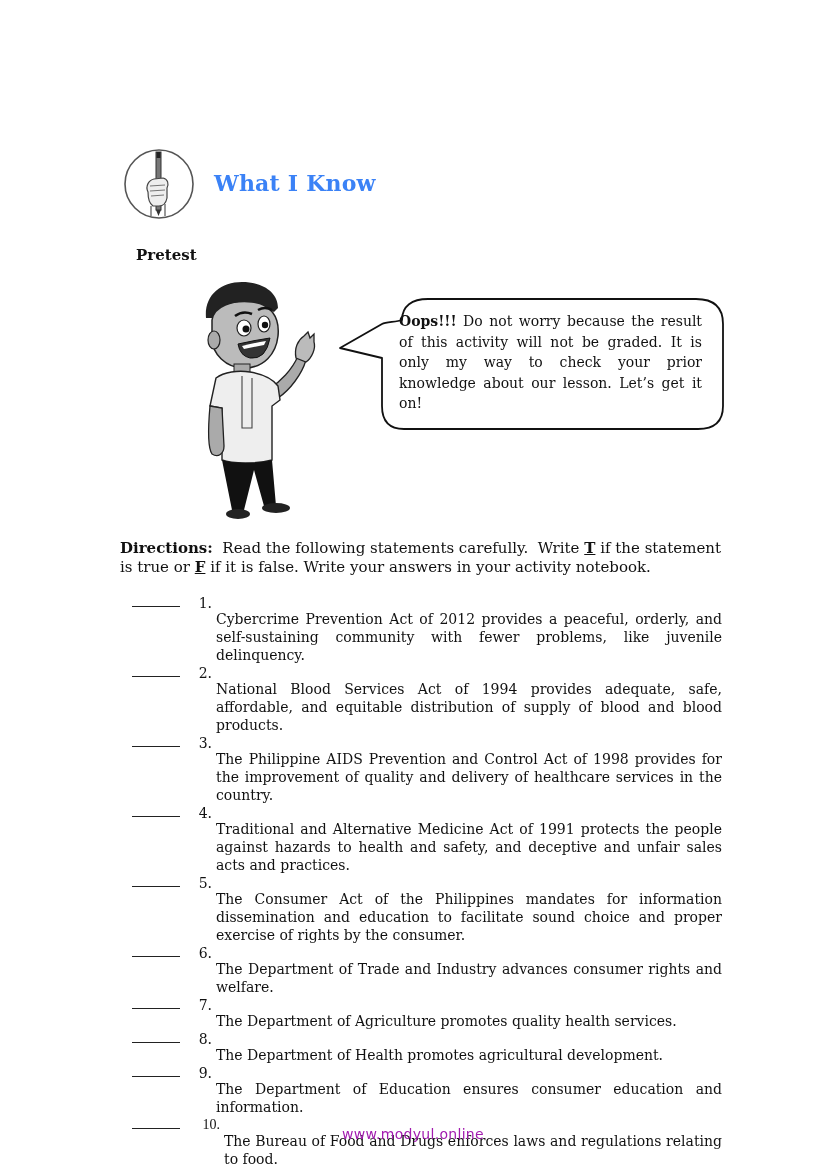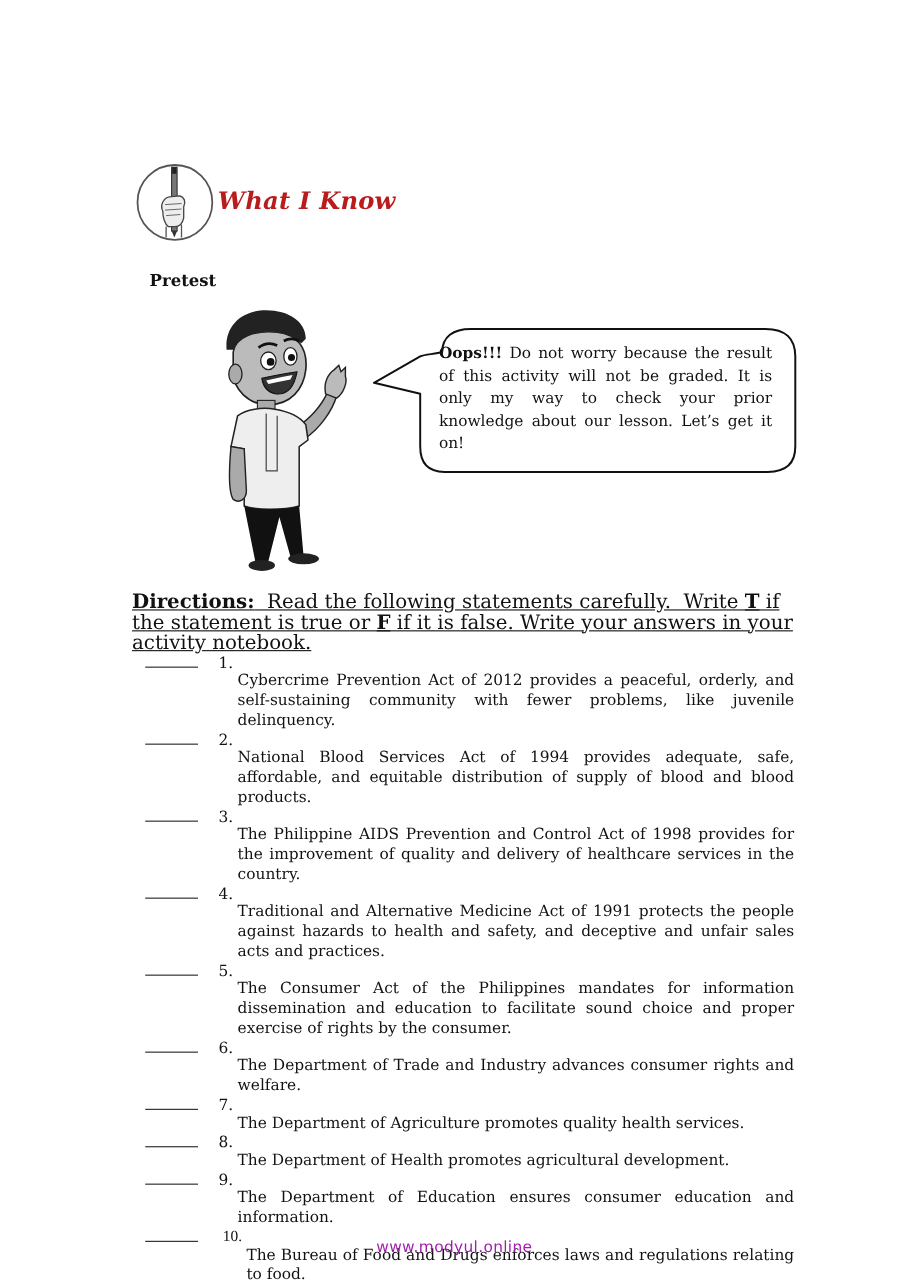--- a/index.html
+++ b/index.html
@@ -17,28 +17,27 @@
     }
     .header-icon {
       position: absolute;
       left: 123px;
       top: 148px;
       width: 72px;
       height: 72px;
     }
     .section-title {
       position: absolute;
-      left: 198px;
+      left: 214px;
       top: 170px;
       font-family: "DejaVu Serif", serif;
       font-weight: bold;
-      font-style: italic;
       font-size: 22px;
       letter-spacing: 0.2px;
-      color: #b91c1c;
+      color: #3b82f6;
     }
     .subheading {
       position: absolute;
       left: 120px;
       top: 246px;
       font-family: "DejaVu Serif", serif;
       font-weight: bold;
       font-size: 15px;
       color: #111;
       margin-left: 16px;
@@ -67,24 +66,23 @@
       text-align: justify;
       text-align-last: left;
       color: #111;
     }
     .bubble-text b { font-weight: bold; }
     .directions {
       position: absolute;
       left: 120px;
       top: 539px;
       width: 610px;
-      font-size: 18px;
+      font-size: 15px;
       line-height: 18.5px;
       color: #111;
-      text-decoration: underline;
     }
     .directions .lead { font-weight: bold; }
     .directions .key {
       font-weight: bold;
       text-decoration: underline;
     }
     .items {
       position: absolute;
       left: 132px;
       top: 594px;

